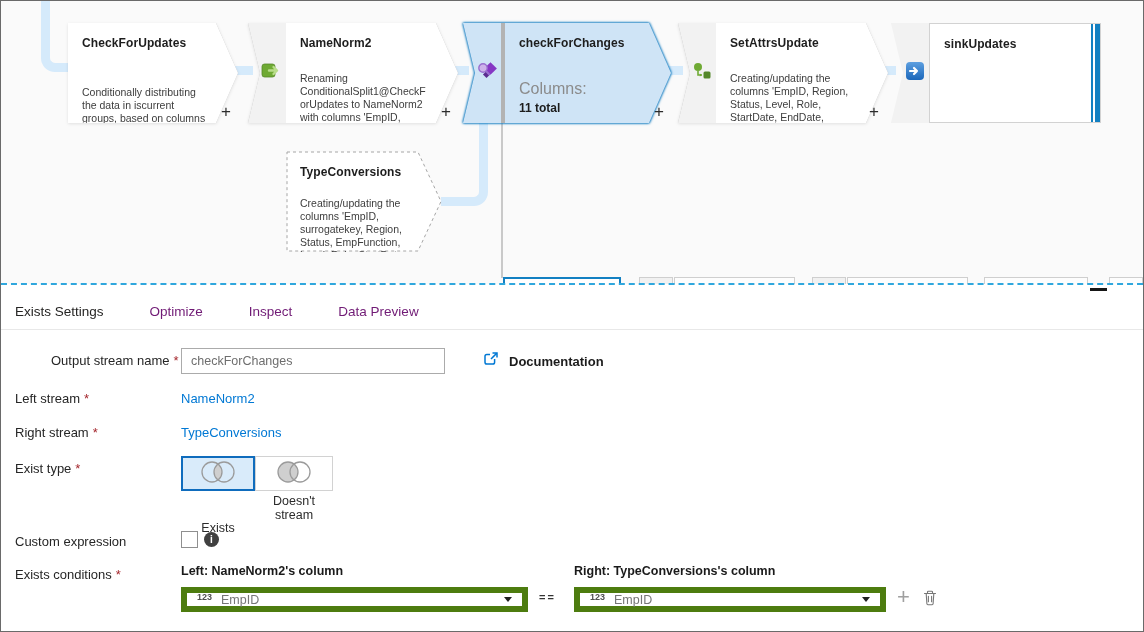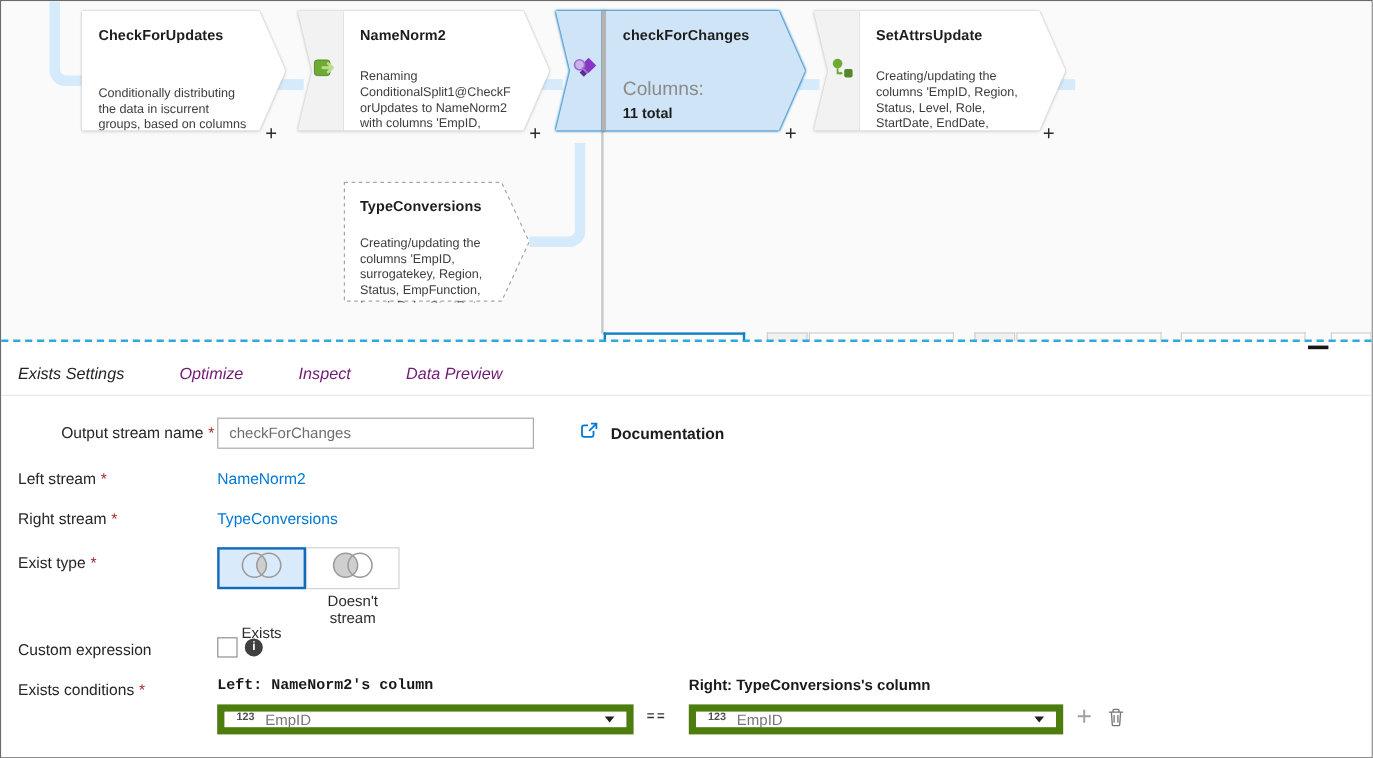--- a/index.html
+++ b/index.html
@@ -9,21 +9,21 @@
   
   .canvas { position:absolute; left:0; top:0; width:1142px; height:283px; background:#fafafa; overflow:hidden; }
   .conn { position:absolute; background:#d5eafb; z-index:1; }
   .elbow-in { position:absolute; left:40px; top:-4px; width:40px; height:75px;
     border-left:9px solid #d5eafb; border-bottom:9px solid #d5eafb; border-bottom-left-radius:14px; z-index:1; }
   .elbow-down { position:absolute; left:440px; top:118px; width:47px; height:87px;
     border-right:9px solid #d5eafb; border-bottom:9px solid #d5eafb; border-bottom-right-radius:14px; z-index:1; }
   .hseg { top:65px; height:9px; }
   .grayline { position:absolute; left:500px; top:25px; width:2px; height:252px; background:#c9c9c9; z-index:1; }
 
-  .nodegroup { position:absolute; top:8px; display:flex; z-index:2;align-items:center; }
+  .nodegroup { position:absolute; top:22px; display:flex; z-index:2;align-items:center; }
   .shadow { filter: drop-shadow(0 0 0.7px #bdbdbd) drop-shadow(0 1px 1.5px rgba(0,0,0,.10)); }
   .selshadow { filter: drop-shadow(0 0 0.9px #0f7ac0) drop-shadow(0 0 0.9px #0f7ac0); }
   .band { width:38px; height:100px; background:#f2f2f2;
     clip-path:polygon(0 0,100% 0,100% 100%,0 100%,12px 50%);
     display:flex; align-items:center; justify-content:center; padding-left:9px; }
   .nodebody { height:100px; background:#fff; overflow:hidden;
     clip-path:polygon(0 0,calc(100% - 22px) 0,100% 50%,calc(100% - 22px) 100%,0 100%);
     padding:13px 30px 4px 14px; }
   .sel .band, .sel .nodebody { background:#cfe4f6; }
   .seldiv { width:4px; height:100px; background:#b3b3b3; }
@@ -41,21 +41,21 @@
 
   .sliv { position:absolute; top:276px; height:8px; background:#fdfdfd; border:1px solid #cfcfcf; border-bottom:none; z-index:2; }
   .sliv.bandp { background:#f1f1f1; }
   .sliv.selp { border:2px solid #1380c2; border-bottom:none; background:#fff; }
 
   .splitter { position:absolute; left:0; top:282px; width:1142px; height:0; border-top:2px dashed #30a7dd; z-index:4; }
   .minbtn { position:absolute; left:1089px; top:287px; width:17px; height:3px; background:#161616; z-index:5; cursor:pointer; }
 
   
   .panel { position:absolute; left:0; top:284px; width:1142px; height:346px; background:#fff; }
-  .tabs { position:absolute; left:14px; top:19px; display:flex; gap:46px;font-style:italic; }
+  .tabs { position:absolute; left:14px; top:19px; display:flex; gap:46px; }
   .tab { font-size:13.5px; color:#701a75; cursor:pointer; }
   .tab.active { color:#252423; }
   .tabline { position:absolute; left:0; top:44px; width:1142px; border-top:1px solid #e8e8e8; }
 
   .flabel { position:absolute; left:14px; font-size:13px; color:#262626; }
   .req { color:#a4262c; margin-left:4px; }
   .link { position:absolute; font-size:13px; color:#0078d4; cursor:pointer; }
 
   .txtinput { position:absolute; left:180px; top:63px; width:264px; height:26px; border:1px solid #ababab;
     background:#fff; font-size:12.5px; color:#6e6e6e; padding:0 9px; font-family:"Liberation Sans",sans-serif; }
@@ -150,20 +150,40 @@
           </svg>
         </span>
       </div>
       <div class="nodebody" style="width:172px;">
         <div class="node-title">SetAttrsUpdate</div>
         <div class="node-desc" style="margin-top:22px;">Creating/updating the columns 'EmpID, Region, Status, Level, Role, StartDate, EndDate, EmpFunction, iscurrent,</div>
       </div>
     </div>
     <div class="plus" style="left:868px;top:101px;">+</div>
 
+    <div class="nodegroup" style="left:890px;">
+      <div class="band shadow">
+        <span>
+          <svg width="22" height="22" viewBox="0 0 22 22">
+            <defs>
+                <linearGradient id="skg" x1="0" y1="0" x2="0" y2="1">
+              <stop offset="0" stop-color="#5d9fe0"></stop>
+                  <stop offset="1" stop-color="#1c67ba"></stop>
+            </linearGradient>
+              </defs>
+            <rect x="2" y="2" width="18" height="18" rx="4" fill="url(#skg)"></rect>
+            <path d="M6 11 h7 M13 11 l-3 -3 M13 11 l-3 3" stroke="#fff" stroke-width="2.2" fill="none" stroke-linecap="round" stroke-linejoin="round"></path>
+          </svg>
+        </span>
+      </div>
+      <div class="sinkbody">
+        <div class="node-title">sinkUpdates</div>
+        <div class="sink-end"></div>
+      </div>
+    </div>
 
     <div class="tcnode">
       <svg class="outline" width="156" height="101" viewBox="0 0 156 101">
         <polygon points="1,1 132,1 155,50.5 132,100 1,100" fill="#ffffff" stroke="#a6a6a6" stroke-width="1" stroke-dasharray="3,3"></polygon>
       </svg>
       <div class="tc-text">
         <div class="node-title">TypeConversions</div>
         <div class="node-desc" style="margin-top:18px;">Creating/updating the columns 'EmpID, surrogatekey, Region, Status, EmpFunction, Level, Role, StartDate, EndDate,</div>
       </div>
     </div>
@@ -243,21 +263,21 @@
     <div class="vlabel" style="left:180px;width:74px;margin-top:27px;">Exists</div>
     <div class="vlabel" style="left:254px;width:78px;">Doesn't stream</div>
 
     <div class="flabel" style="top:249px;">Custom expression</div>
     <div class="checkbox"></div>
     <div class="info">i</div>
 
     <div class="flabel" style="top:282px;">
       <span>Exists conditions</span><span class="req">*</span>
     </div>
-    <div class="chead" style="left:180px;font-family:Liberation Mono, monospace;">Left: NameNorm2's column</div>
+    <div class="chead" style="left:180px;">Left: NameNorm2's column</div>
     <div class="chead" style="left:573px;">Right: TypeConversions's column</div>
 
     <div class="dd" style="left:180px;width:347px;">
       <span class="t123">123</span>
       <span>EmpID</span>
       <span class="caret"></span>
     </div>
     <div class="opeq">==</div>
     <div class="dd" style="left:573px;width:312px;">
       <span class="t123">123</span>

